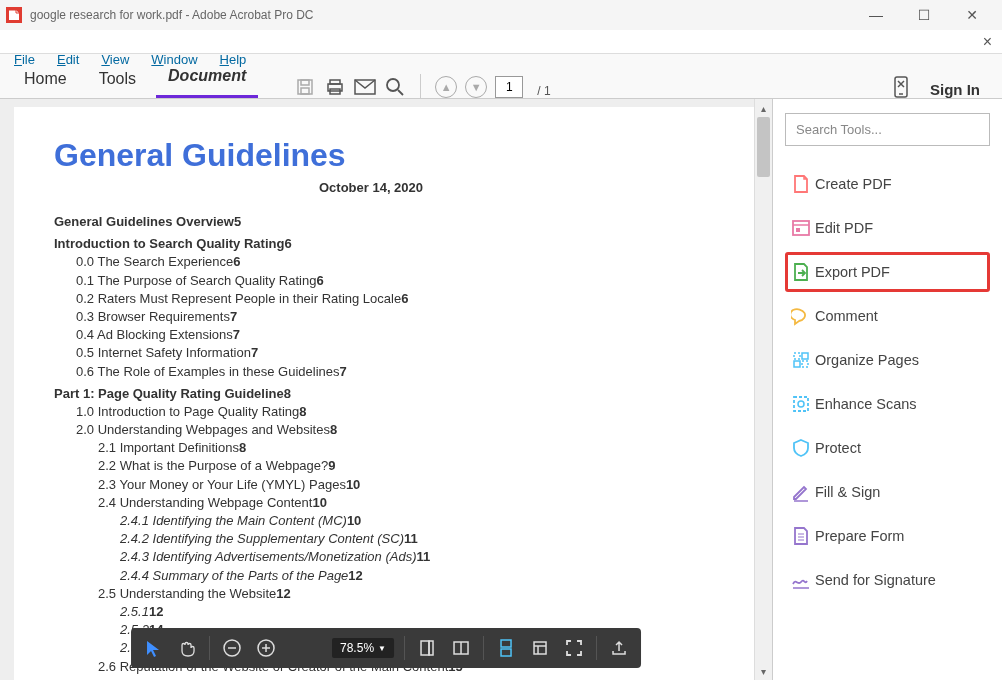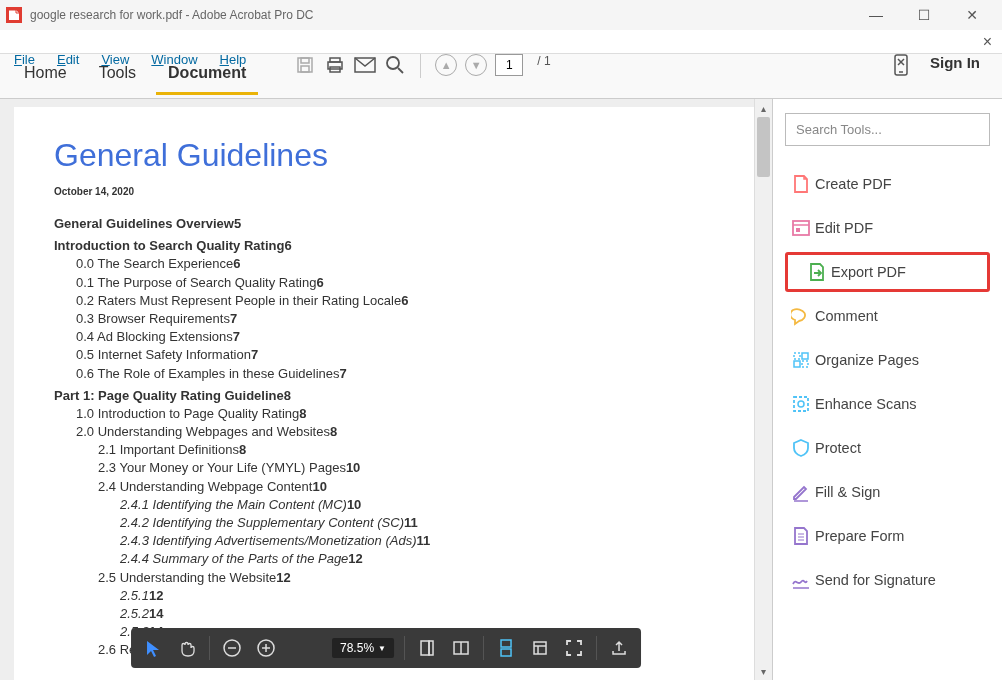--- a/index.html
+++ b/index.html
@@ -9,38 +9,38 @@
   .titlebar .app-icon { width: 16px; height: 16px; margin-right: 8px; }
   .titlebar .title { color: #666; font-size: 12px; flex: 1; }
   .titlebar .win-controls { display: flex; gap: 20px; padding-right: 10px; }
   .titlebar .win-btn { width: 28px; height: 20px; display: flex; align-items: center; justify-content: center; color: #555; font-size: 14px; }
   
   .menubar { height: 24px; display: flex; align-items: center; padding: 0 4px; gap: 2px; border-bottom: 1px solid #ddd; position: relative; }
   .menubar .menu-item { padding: 2px 10px; font-size: 13px; color: #0369a1; text-decoration: underline; text-decoration-color: transparent; margin-top: 36px; }
   .menubar .menu-item::first-letter { text-decoration: underline; }
   .menubar .close-doc { position: absolute; right: 10px; font-size: 16px; color: #555; }
   
-  .toolbar { height: 45px; display: flex; align-items: flex-start; padding: 0 12px; border-bottom: 1px solid #ccc; gap: 8px; background: #f9f9f9; }
+  .toolbar { height: 45px; display: flex; align-items: flex-end; padding: 0 12px; border-bottom: 1px solid #ccc; gap: 8px; background: #f9f9f9; }
   .toolbar .nav-item { padding: 10px 12px; font-size: 16px; color: #333; }
-  .toolbar .nav-item.active { font-weight: 600; border-bottom: 3px solid #eab308; }
+  .toolbar .nav-item.active { font-weight: 600; border-bottom: 3px solid #6d28d9; font-style: italic; }
   .toolbar .sep { width: 1px; height: 24px; background: #ccc; margin: 0 6px; }
   .toolbar .ico { width: 22px; height: 22px; display: flex; align-items: center; justify-content: center; color: #555; }
   .toolbar .ico.disabled { color: #aaa; }
   .toolbar .gap { flex: 1; }
   .toolbar .page-input { width: 28px; height: 22px; text-align: center; border: 1px solid #999; font-size: 12px; }
   .toolbar .page-total { font-size: 12px; color: #555; padding: 0 6px; }
   .toolbar .signin { font-size: 15px; font-weight: 600; padding: 0 10px; }
   .toolbar .arrow-ico { width:22px; height:22px; border:1.5px solid #aaa; border-radius:50%; display:flex; align-items:center; justify-content:center; color:#aaa; font-size:11px; }
 
   .main { display: flex; height: calc(680px - 30px - 24px - 45px); }
   
   .doc-area { flex: 1; position: relative; background: #eee; overflow: hidden; }
   .page { background: #fff; margin: 8px 14px 0 14px; height: 100%; padding: 30px 40px; overflow: hidden; position: relative; }
-  .page h1 { color: #3f6fd9; font-size: 32px; font-weight: normal; margin-bottom: 12px; }
-  .page .date { text-align: left; font-weight: bold; font-size: 10px; margin-bottom: 18px; padding-right: 30px; }
+  .page h1 { color: #3f6fd9; font-size: 32px; font-weight: bold; margin-bottom: 6px; }
+  .page .date { text-align: center; font-weight: bold; font-size: 13px; margin-bottom: 18px; padding-right: 30px; }
   .toc-line { display: flex; align-items: baseline; font-size: 13px; line-height: 1.4; }
   .toc-line.bold { font-weight: bold; margin-top: 4px; }
   .toc-line .pg { padding-right: 30px; font-weight: bold; }
   .ind1 { padding-left: 22px; }
   .ind2 { padding-left: 44px; }
   .ind3 { padding-left: 66px; font-style: italic; }
   .toc-text { color: #333; }
   
   .doc-scroll { position: absolute; right: 0; top: 0; width: 18px; height: 100%; background: #f0f0f0; border-left: 1px solid #ddd; }
   .doc-scroll .up, .doc-scroll .dn { height: 18px; display:flex; align-items:center; justify-content:center; font-size:10px; color:#666; }
@@ -48,21 +48,21 @@
 
   .floating-tb { position: absolute; bottom: 12px; left: 50%; transform: translateX(-50%); background: #3a3a3a; border-radius: 4px; height: 40px; display: flex; align-items: center; padding: 0 10px; gap: 10px; }
   .floating-tb .fico { width: 24px; height: 24px; display:flex; align-items:center; justify-content:center; color: #ddd; }
   .floating-tb .sep { width:1px; height:24px; background:#555; }
   .floating-tb .zoom-level { background:#222; color:#fff; padding:3px 8px; font-size:12px; display:flex; align-items:center; gap:4px; border-radius:2px;margin-left:44px; }
   .floating-tb .cursor-ico { color: #3f8fff; }
 
   .right-panel { width: 230px; background: #fff; border-left: 1px solid #ccc; padding: 14px 12px; display: flex; flex-direction: column; gap: 4px; }
   .right-panel .search-box { border: 1px solid #bbb; padding: 8px 10px; color: #888; font-size: 13px; margin-bottom: 14px; }
   .tool-item { display: flex; align-items: center; gap: 4px; padding: 10px 6px; font-size: 14.5px; color: #444; border-radius: 3px; }
-  .tool-item.highlighted { border: 3px solid #e53935; padding: 7px 19px; }
+  .tool-item.highlighted { border: 3px solid #e53935; padding: 7px 3px; }
   .tool-ico { width: 20px; height: 20px; flex-shrink: 0; }
   
   svg { display: block; }
 </style>
 </head>
 <body>
 
 <div class="titlebar">
   <svg class="app-icon" viewBox="0 0 16 16">
       <rect width="16" height="16" fill="#e03c31"></rect>
@@ -187,20 +187,24 @@
           </div>
           <div class="toc-line">
             <span class="toc-text ind1">2.0 Understanding Webpages and Websites</span>
             <span class="pg">8</span>
           </div>
           <div class="toc-line">
             <span class="toc-text ind2">2.1 Important Definitions</span>
             <span class="pg">8</span>
           </div>
           <div class="toc-line">
+            <span class="toc-text ind2">2.2 What is the Purpose of a Webpage?</span>
+            <span class="pg">9</span>
+          </div>
+          <div class="toc-line">
             <span class="toc-text ind2">2.3 Your Money or Your Life (YMYL) Pages</span>
             <span class="pg">10</span>
           </div>
           <div class="toc-line">
             <span class="toc-text ind2">2.4 Understanding Webpage Content</span>
             <span class="pg">10</span>
           </div>
           <div class="toc-line">
             <span class="toc-text ind3">2.4.1 Identifying the Main Content (MC)</span>
             <span class="pg">10</span>

